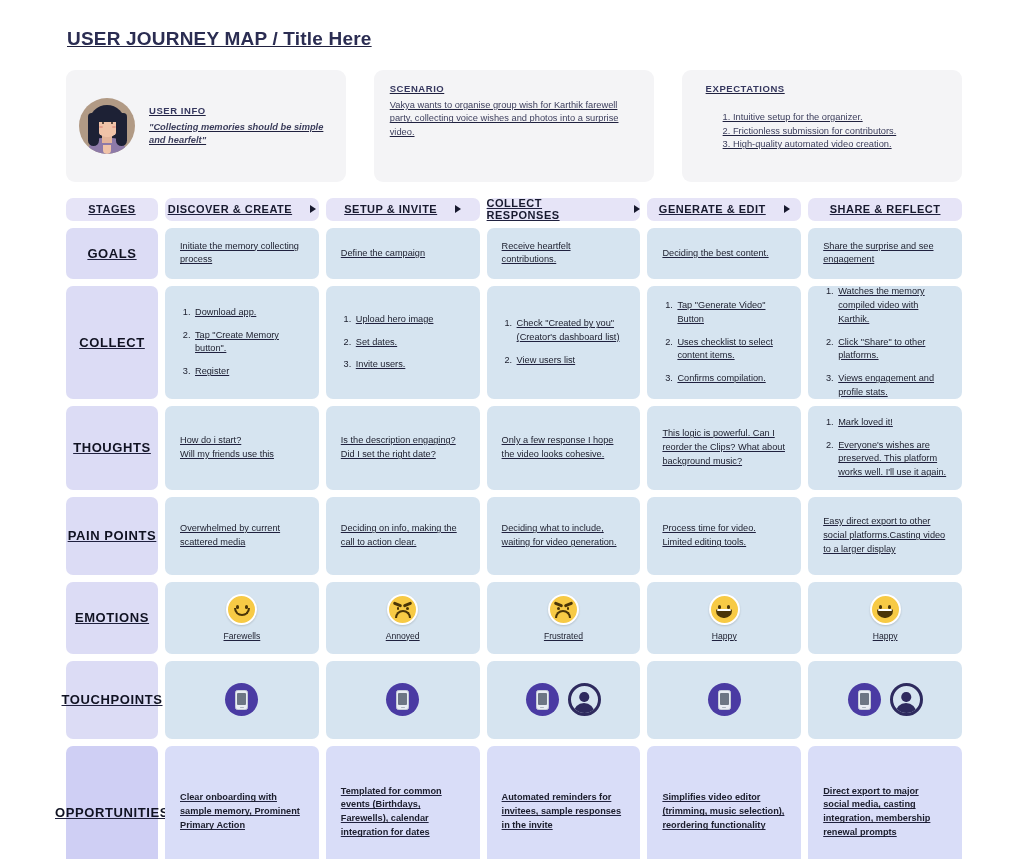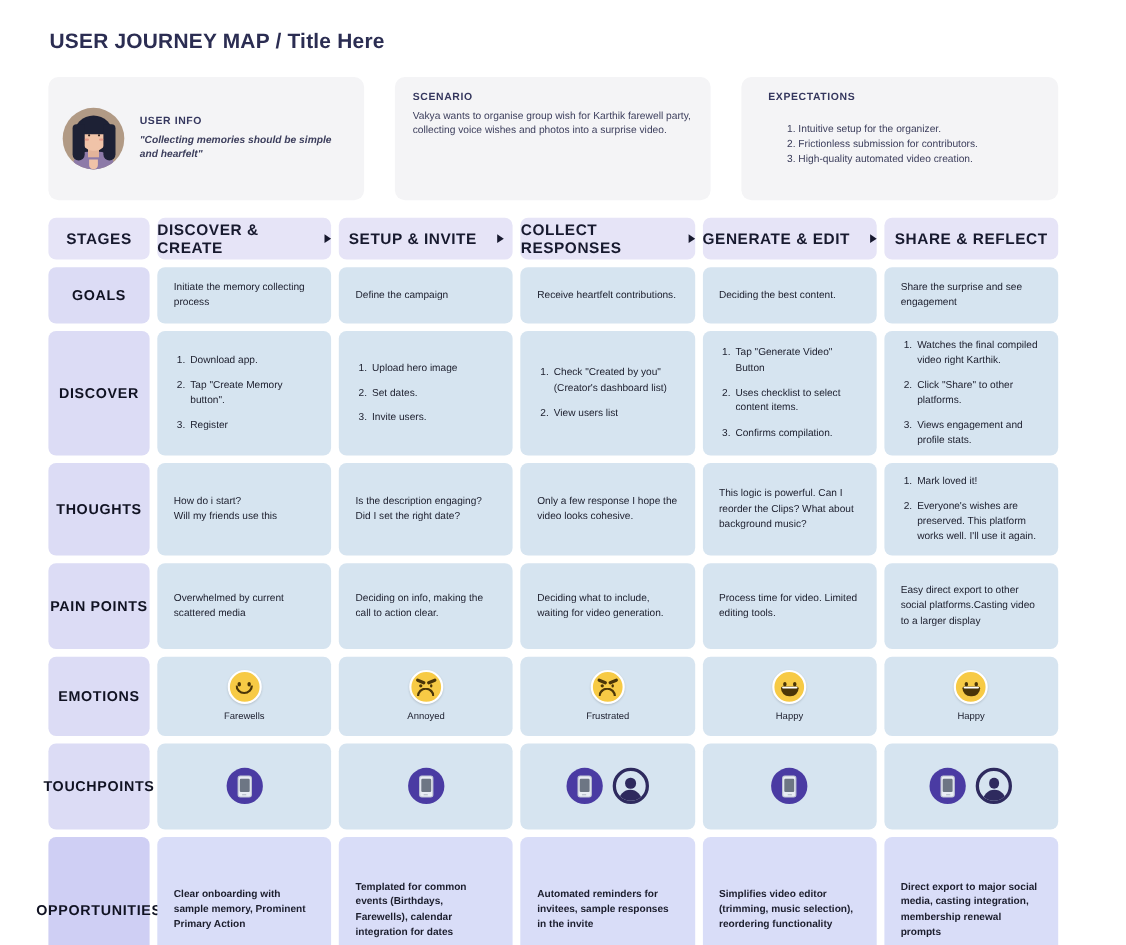--- a/index.html
+++ b/index.html
@@ -12,21 +12,22 @@
     height: 859px;
     font-family: "Liberation Sans", sans-serif;
     color: #20213f;
     overflow: hidden;
   }
   .page {
     position: relative;
     width: 1024px;
     height: 859px;
     box-sizing: border-box;
-    padding: 28px 62px 0 44px;
+    padding: 28px 62px 0 66px;
+    text-decoration: underline;
   }
 
   
   .title {
     font-size: 19px;
     font-weight: bold;
     letter-spacing: 0.2px;
     color: #2b2d52;
     margin: 0 0 20px 1px;
   }
@@ -145,26 +146,26 @@
   }
 
   .cell {
     border-radius: 7px;
     box-sizing: border-box;
   }
 
   
   .stage-head {
     background: #e6e4f7;
-    height: 38px;
+    height: 23px;
     display: flex;
     align-items: center;
     justify-content: center;
     gap: 18px;
-    font-size: 14px;
+    font-size: 11px;
     font-weight: bold;
     letter-spacing: 0.5px;
     color: #17192e;
   }
   .stage-head.label-only { gap: 0; }
   .arrow {
     width: 0; height: 0;
     border-left: 6px solid #17192e;
     border-top: 4.5px solid transparent;
     border-bottom: 4.5px solid transparent;
@@ -455,21 +456,21 @@
     </div>
     <div class="cell content">Initiate the memory collecting process</div>
     <div class="cell content">Define the campaign</div>
     <div class="cell content">Receive heartfelt contributions.</div>
     <div class="cell content">Deciding the best content.</div>
     <div class="cell content">Share the surprise and see engagement</div>
   </div>
 
   <div class="grid-row r-actions">
     <div class="cell row-label">
-      <span>DISCOVER</span>
+      <span>COLLECT</span>
     </div>
     <div class="cell content">
       <ol class="numlist">
         <li>Download app.</li>
         <li>Tap "Create Memory button".</li>
         <li>Register</li>
       </ol>
     </div>
     <div class="cell content">
       <ol class="numlist">
@@ -486,21 +487,21 @@
     </div>
     <div class="cell content">
       <ol class="numlist">
         <li>Tap "Generate Video" Button</li>
         <li>Uses checklist to select content items.</li>
         <li>Confirms compilation.</li>
       </ol>
     </div>
     <div class="cell content">
       <ol class="numlist">
-        <li>Watches the final compiled video right Karthik.</li>
+        <li>Watches the memory compiled video with Karthik.</li>
         <li>Click "Share" to other platforms.</li>
         <li>Views engagement and profile stats.</li>
       </ol>
     </div>
   </div>
 
   <div class="grid-row r-thoughts">
     <div class="cell row-label">
       <span>THOUGHTS</span>
     </div>

